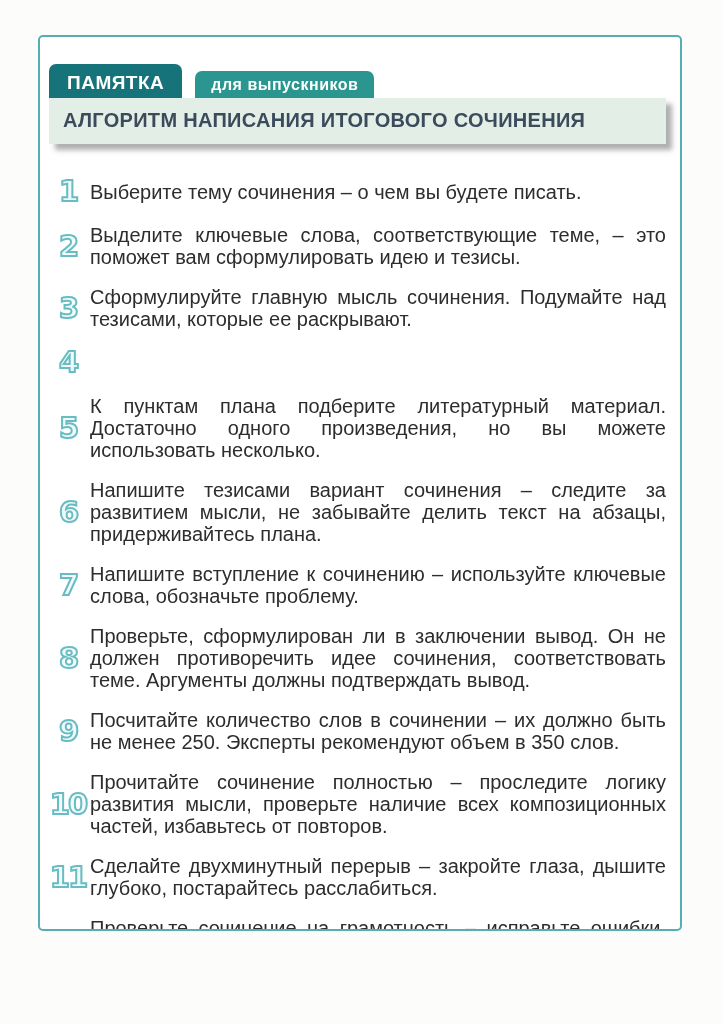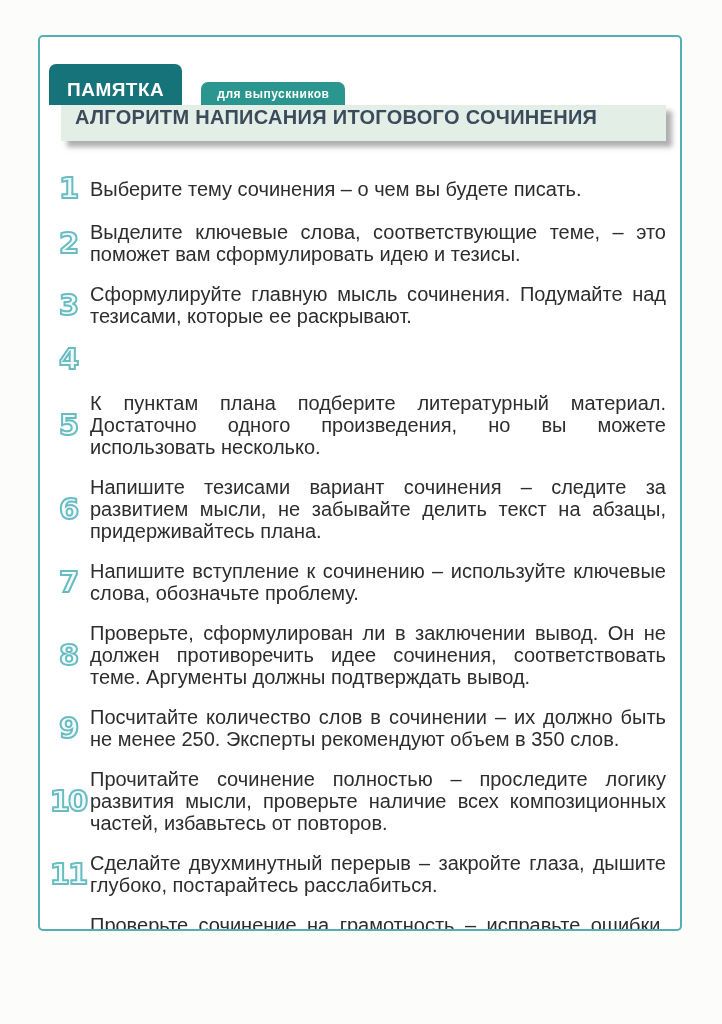--- a/index.html
+++ b/index.html
@@ -20,26 +20,26 @@
     border-radius:5px;
     background:#ffffff;
     padding:27px 14px 24px 6px;
     overflow:hidden;
   }
   .tabs{display:flex;align-items:flex-end;margin-left:3px;}
   .tab{
     color:#fff;font-weight:bold;border-radius:7px 7px 0 0;line-height:1;
     letter-spacing:.5px;
   }
-  .tab-primary{background:var(--tab1);font-size:19px;padding:16px 18px 6px 18px;}
-  .tab-secondary{background:var(--tab2);font-size:12px;padding:6px 16px 5px 16px;margin-left:19px;}
+  .tab-primary{background:var(--tab1);font-size:19px;padding:9px 18px 6px 18px;}
+  .tab-secondary{background:var(--tab2);font-size:16px;padding:6px 16px 5px 16px;margin-left:13px;}
   .title-bar{
     background:var(--titlebg);color:var(--titletx);
     font-weight:bold;font-size:20px;letter-spacing:.3px;
-    padding:1px 14px 12px 14px;margin-left:15px;
+    padding:11px 14px 12px 14px;margin-left:3px;
     box-shadow:6px 6px 5px rgba(110,110,110,.55);
     position:relative;z-index:1;
   }
   .steps{
     margin-top:33px;display:flex;flex-direction:column;gap:18px;
   }
   .step{display:flex;align-items:center;}
   .num{
     flex:0 0 44px;display:flex;justify-content:center;align-items:center;
     font-family:"DejaVu Sans",sans-serif;

